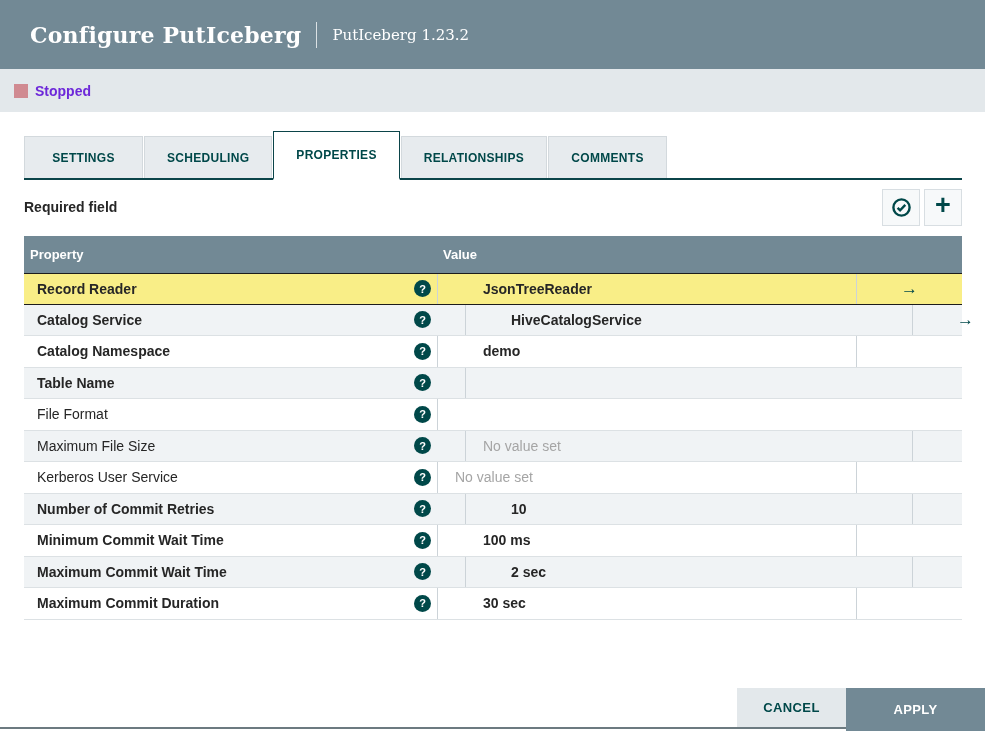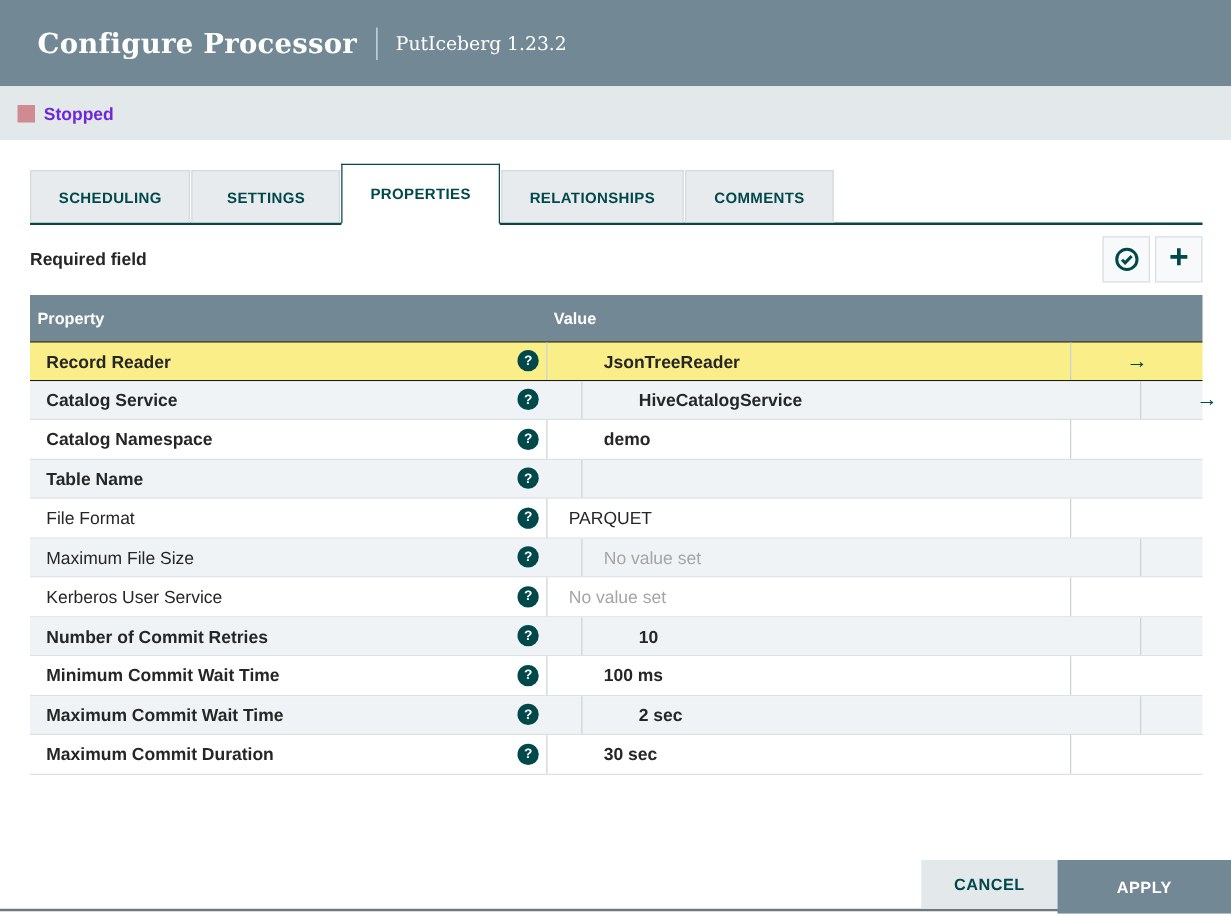--- a/index.html
+++ b/index.html
@@ -115,35 +115,35 @@
     position:absolute;right:0;bottom:0;width:139px;height:43px;
     background:#728995;color:#ffffff;z-index:3;
   }
 </style>
 </head>
 <body>
 
 <div class="dialog">
 
   <div class="header">
-    <span class="title">Configure Processor</span>
+    <span class="title">Configure PutIceberg</span>
     <span class="sep"></span>
     <span class="subtitle">PutIceberg 1.23.2</span>
   </div>
 
   <div class="statusbar">
     <span class="status-square"></span>
     <span class="status-label">Stopped</span>
   </div>
 
   <div class="content">
 
     <div class="tabbar">
+        <div class="tab">SETTINGS</div>
         <div class="tab">SCHEDULING</div>
-        <div class="tab">SETTINGS</div>
         <div class="tab active">PROPERTIES</div>
         <div class="tab">RELATIONSHIPS</div>
         <div class="tab">COMMENTS</div>
       </div>
 
     <div class="props-header">
       <span class="required-label">Required field</span>
       <div class="icon-buttons">
         <button class="icon-btn">
           <span style="display:flex;">
@@ -205,23 +205,20 @@
               <span class="pname req">Table Name</span>
               <span class="help-icon">?</span>
             </div>
             <div class="cell link"></div>
           </div>
           <div class="prow">
             <div class="cell prop">
               <span class="pname">File Format</span>
               <span class="help-icon">?</span>
             </div>
-            <div class="cell val">
-              <span class="vtext">PARQUET</span>
-            </div>
             <div class="cell link"></div>
           </div>
           <div class="prow alt">
             <div class="cell prop">
               <span class="pname">Maximum File Size</span>
               <span class="help-icon">?</span>
             </div>
             <div class="cell val">
               <span class="vtext muted">No value set</span>
             </div>

